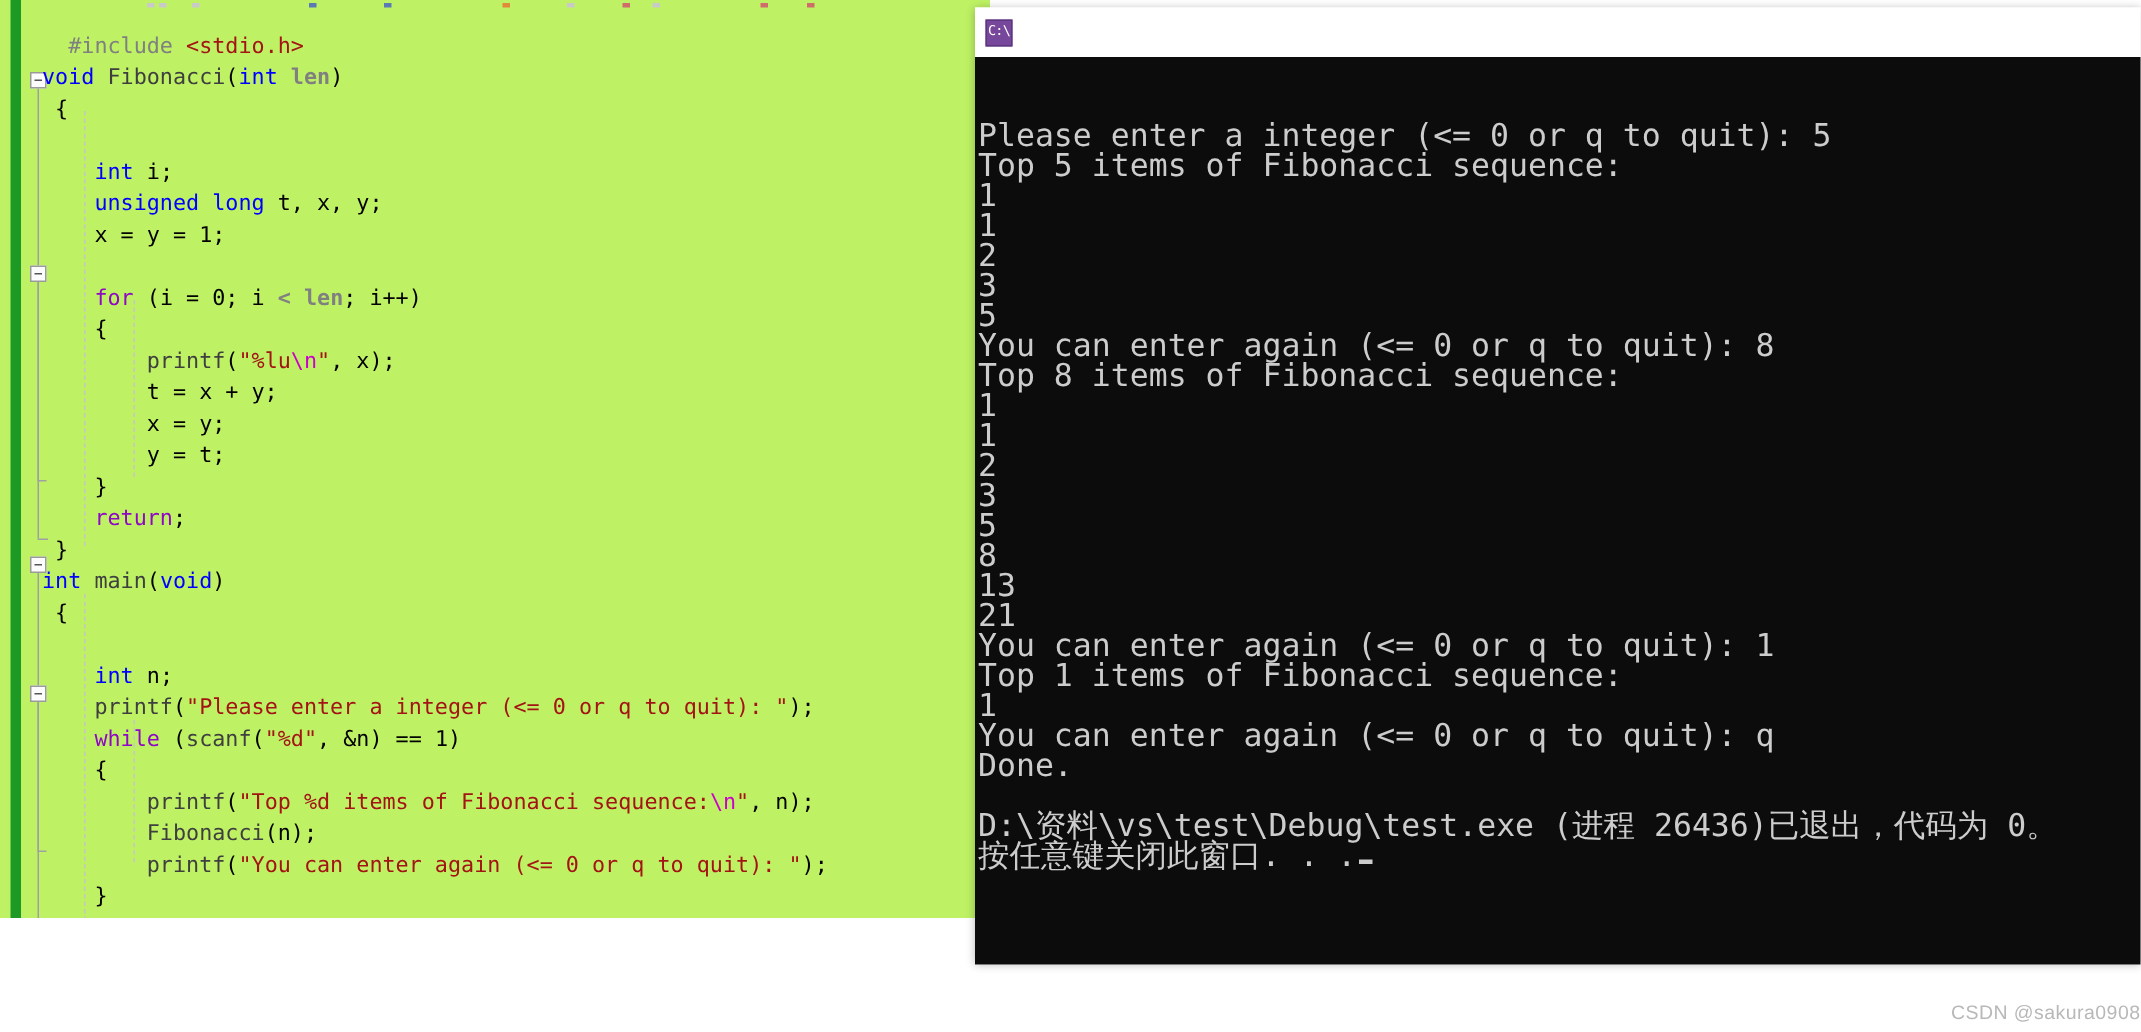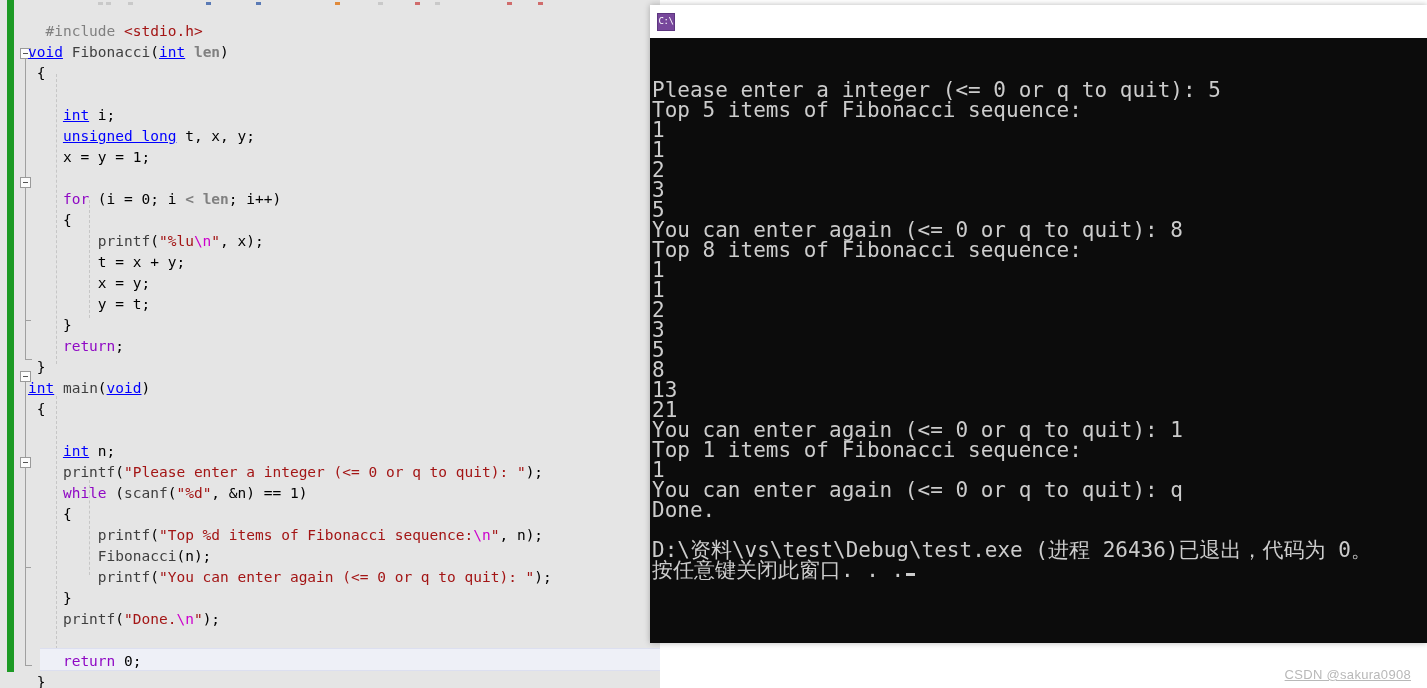--- a/index.html
+++ b/index.html
@@ -6,22 +6,22 @@
   body{
     width:1427px;height:688px;
     background:#ffffff;
     font-family:"Liberation Sans",sans-serif;
     overflow:hidden;
     position:relative;
   }
 
   
   #editor{
-    position:absolute;left:0;top:0;width:660px;height:688px;
-    background:#e5e5e5;
+    position:absolute;left:0;top:0;width:660px;height:612px;
+    background:#bef264;
     overflow:hidden;
   }
   
   #change-bar{
     position:absolute;left:7px;top:0;width:7px;height:672px;
     background:#1d9a25;
   }
   
   #fold-gutter{
     position:absolute;left:18px;top:0;width:22px;height:688px;
@@ -47,21 +47,21 @@
 
   #code{
     position:absolute;left:28px;top:0;
     font-family:"DejaVu Sans Mono","Liberation Mono",monospace;
     font-size:14.5px;
     line-height:21px;
     white-space:pre;
     color:#000000;
   }
   #code .ln{height:21px;display:block;}
-  .k-blue{color:#0000ff;text-decoration:underline;}
+  .k-blue{color:#0000ff;}
   .k-purple{color:#8f08c4;}
   .k-str{color:#a31515;}
   .k-esc{color:#cc00cc;}
   .k-pre{color:#808080;}
   .k-gray{color:#808080;font-weight:bold;}
   .k-fn{color:#3f3f3f;}
   .k-brace{color:#000000;}
 
   
   #current-line{
@@ -124,25 +124,24 @@
   }
   #console-text .cl{display:block;height:20px;}
   #cursor-block{
     display:inline-block;width:9px;height:3px;
     background:#cccccc;vertical-align:baseline;
     margin-left:2px;margin-bottom:1px;
   }
 
   
   #watermark{
-    position:absolute;right:16px;bottom:6px;
+    position:absolute;right:0;bottom:6px;
     color:#b8b8b8;font-size:13px;
     font-family:"Liberation Sans",sans-serif;
     letter-spacing:0.3px;
-    text-decoration:underline;
   }
 </style>
 </head>
 <body>
 
 <div id="editor">
 
   <div id="change-bar"></div>
 
   <div id="top-clip">

